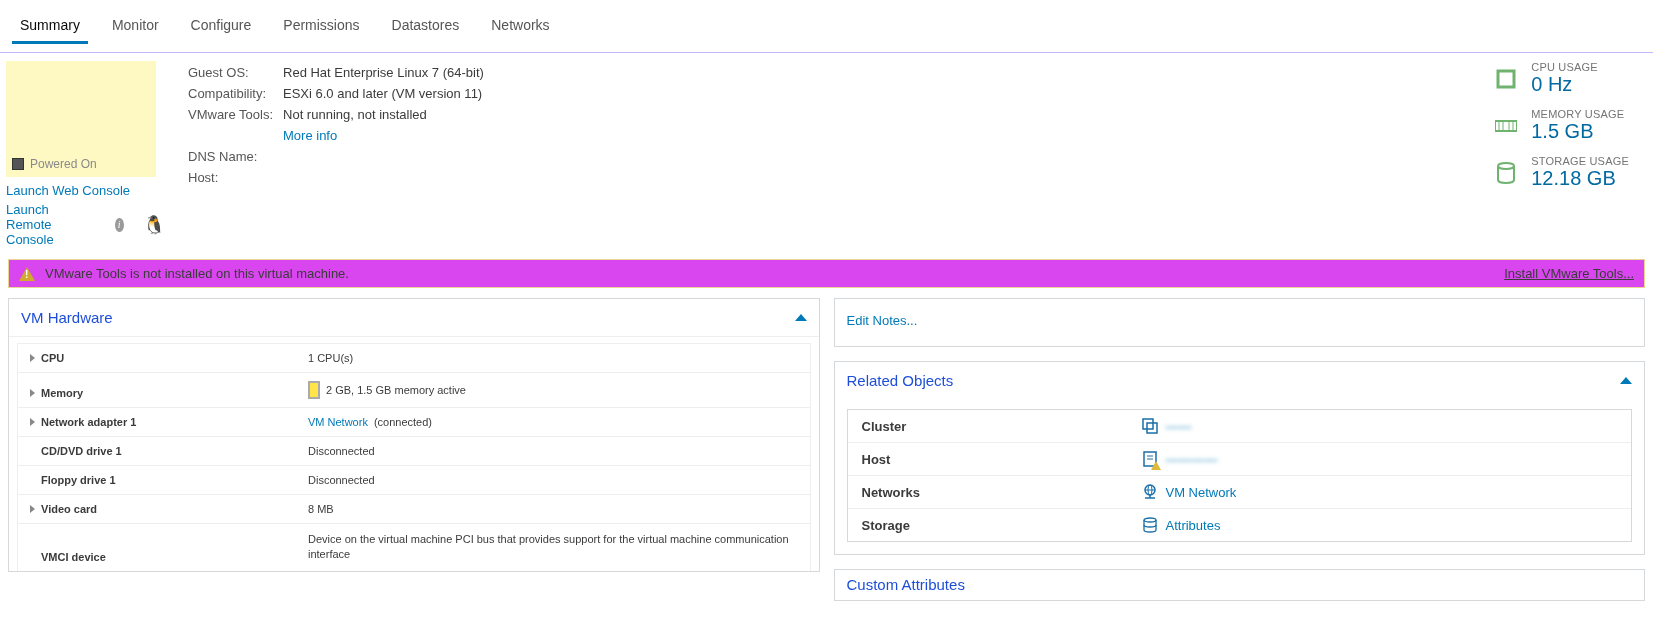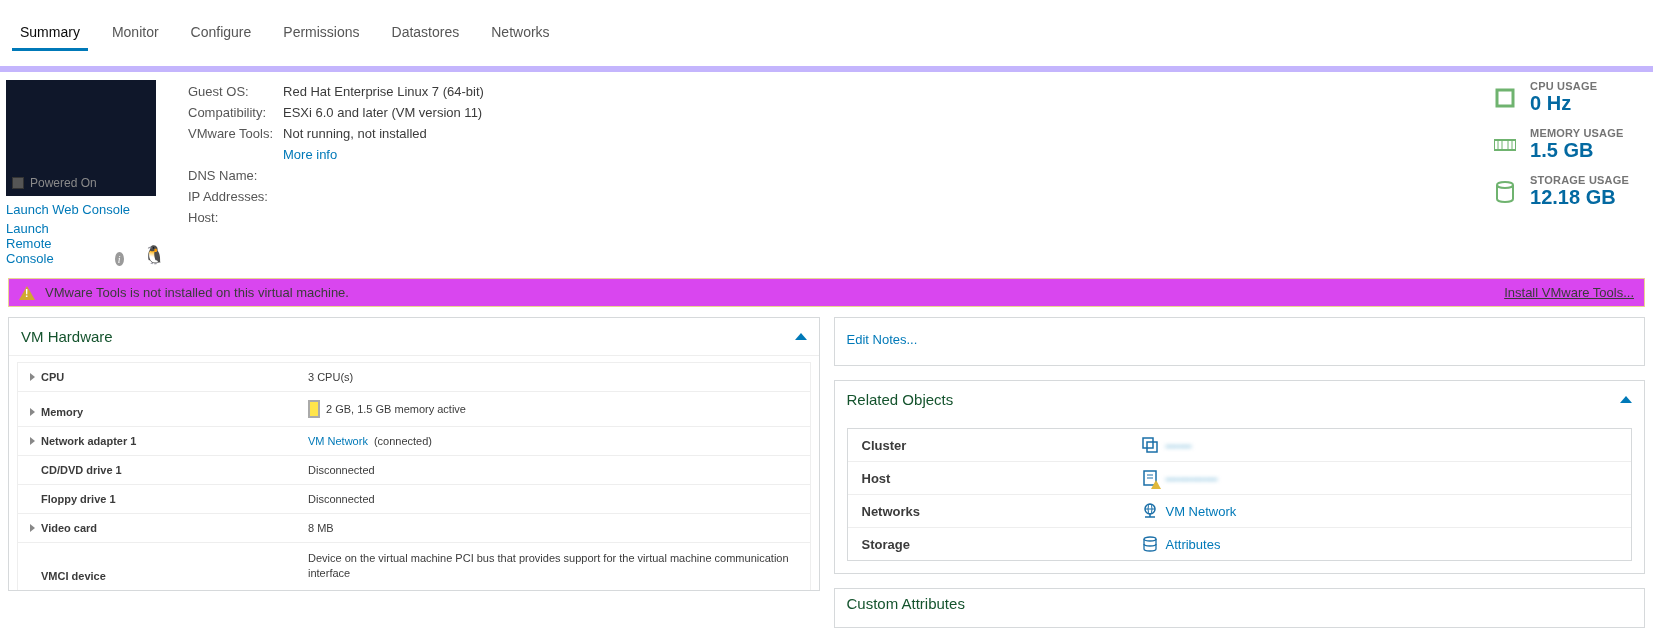--- a/index.html
+++ b/index.html
@@ -5,22 +5,22 @@
   * { box-sizing: border-box; margin: 0; padding: 0; }
   body {
     font-family: -apple-system, BlinkMacSystemFont, "Segoe UI", Helvetica, Arial, sans-serif;
     font-size: 13px;
     color: #3b3b3b;
     background: #fff;
     width: 1653px;
   }
   .tabs {
     display: flex;
-    border-bottom: 6px solid #c4b5fd;
-    padding: 16px 4px;
+    border-bottom: 1px solid #c4b5fd;
+    padding: 9px 4px;
   }
   .tab {
     padding: 8px 16px 10px;
     color: #565656;
     cursor: pointer;
     font-size: 14px;
     position: relative;
   }
   .tab.active {
     color: #0a0a0a;
@@ -34,39 +34,39 @@
     background: #0079b8;
   }
   .summary-row {
     display: flex;
     padding: 8px 6px 10px;
     gap: 20px;
   }
   .thumb-col { width: 160px; }
   .thumbnail {
     width: 150px; height: 116px;
-    background: #0f172a;
+    background: #fef9c3;
     position: relative;
     margin-bottom: 6px;
   }
   .thumb-status {
     position: absolute;
     bottom: 6px; left: 6px;
     color: #8a8a8a;
     font-size: 12px;
     display: flex; align-items: center; gap: 6px;
   }
   .link { color: #0079b8; cursor: pointer; }
   .console-links { display: flex; flex-direction: column; gap: 4px; font-size: 13px; }
-  .console-row { display: flex; align-items: flex-end; gap: 20px; }
+  .console-row { display: flex; align-items: center; gap: 20px; }
   .info-col { flex: 1; }
   .info-table { }
   .info-table tr td { padding: 2px 8px 2px 0; vertical-align: top; font-size: 13px; }
   .info-table tr td:first-child { color: #565656; white-space: nowrap; }
-  .usage-col { display: flex; flex-direction: column; gap: 12px; padding-right: 18px; font-weight: bold; }
+  .usage-col { display: flex; flex-direction: column; gap: 12px; padding-right: 18px; }
   .usage-item { display: flex; align-items: center; gap: 14px; }
   .usage-icon {
     width: 22px; height: 22px;
     display: flex; align-items: center; justify-content: center;
   }
   .usage-labels .lbl { font-size: 11px; color: #747474; letter-spacing: 0.2px; }
   .usage-labels .val { font-size: 20px; color: #0369a1; }
   .warning-bar {
     margin: 2px 8px 10px;
     background: #d946ef;
@@ -92,21 +92,21 @@
   .col { display: flex; flex-direction: column; gap: 14px; flex: 1; }
   .panel {
     border: 1px solid #d6d9db;
     background: #fff;
   }
   .panel-header {
     display: flex;
     align-items: center;
     padding: 10px 12px;
     font-size: 15px;
-    color: #14532d;
+    color: #1d4ed8;
     border-bottom: 1px solid #eee;
     cursor: pointer;
   }
   .panel-header.no-border { border-bottom: none; }
   .panel-header .spacer { flex: 1; }
   .chev-up {
     width: 0; height: 0;
     border-left: 6px solid transparent;
     border-right: 6px solid transparent;
     border-bottom: 7px solid #0079b8;
@@ -258,24 +258,20 @@
       </tr>
       <tr>
         <td></td>
         <td><span class="link">More info</span></td>
       </tr>
       <tr>
         <td>DNS Name:</td>
         <td></td>
       </tr>
       <tr>
-        <td>IP Addresses:</td>
-        <td></td>
-      </tr>
-      <tr>
         <td>Host:</td>
         <td></td>
       </tr>
     </tbody>
       </table>
   </div>
 
   <div class="usage-col">
     <div class="usage-item">
       <span class="usage-icon svg-ico">
@@ -333,21 +329,21 @@
         <span class="spacer"></span>
         <span class="chev-up"></span>
       </div>
       <div class="panel-body" style="padding:6px 8px 0;">
         <div style="border:1px solid #eee; border-bottom:none;">
         <div class="hw-row">
           <div class="hw-label">
                 <span class="expander"></span>
                 <span>CPU</span>
               </div>
-          <div class="hw-val">3 CPU(s)</div>
+          <div class="hw-val">1 CPU(s)</div>
         </div>
         <div class="hw-row">
           <div class="hw-label">
                 <span class="expander"></span>
                 <span>Memory</span>
               </div>
           <div class="hw-val">
                 <span class="mem-icon"></span>
                 <span>2 GB, 1.5 GB memory active</span>
               </div>
@@ -461,20 +457,20 @@
                   <path d="M2 3 V13 A6 2 0 0 0 14 13 V3" fill="none" stroke="#1a6fa8" stroke-width="1.3"></path>
                   <path d="M2 8 A6 2 0 0 0 14 8" fill="none" stroke="#1a6fa8" stroke-width="1.3"></path>
                 </svg>
             </span>
             <span class="link">Attributes</span>
           </div>
         </div>
       </div>
     </div>
 
-    <div class="panel" style="overflow:hidden; height:40px;">
+    <div class="panel" style="overflow:hidden; height:32px;">
       <div class="panel-header no-border" style="padding-top:6px;">
         <span>Custom Attributes</span>
         <span class="spacer"></span>
       </div>
     </div>
   </div>
 </div>
 
 </body></html>

